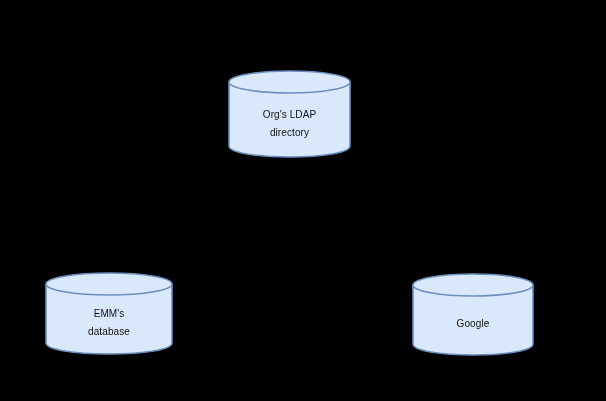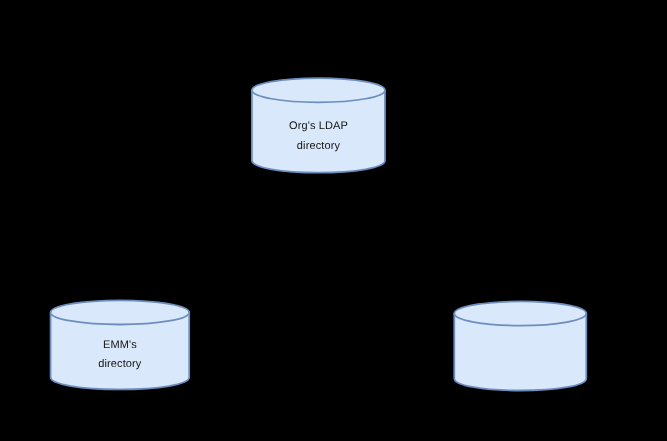--- a/index.html
+++ b/index.html
@@ -58,23 +58,24 @@
     <div class="node-label" style="top:36px;">Org's LDAP
 directory</div>
   </div>
 
   <div class="node" id="node-emm" style="left:45px; top:272px; width:128px; height:83px;">
     <svg width="128" height="83" viewBox="0 0 128 83">
       <path d="M 1 12 L 1 71 C 1 77.6 29.2 82 64 82 C 98.8 82 127 77.6 127 71 L 127 12" fill="#dae8fc" stroke="#6c8ebf" stroke-width="1.6" stroke-linejoin="round"></path>
       <ellipse cx="64" cy="12" rx="63" ry="11" fill="#dae8fc" stroke="#6c8ebf" stroke-width="1.6"></ellipse>
     </svg>
     <div class="node-label" style="top:33px;">EMM's
-directory</div>
+database</div>
   </div>
 
   <div class="node" id="node-google" style="left:412px; top:273px; width:122px; height:83px;">
     <svg width="122" height="83" viewBox="0 0 122 83">
       <path d="M 1 12 L 1 71 C 1 77.6 28.4 82 61 82 C 93.6 82 121 77.6 121 71 L 121 12" fill="#dae8fc" stroke="#6c8ebf" stroke-width="1.6" stroke-linejoin="round"></path>
       <ellipse cx="61" cy="12" rx="60" ry="11" fill="#dae8fc" stroke="#6c8ebf" stroke-width="1.6"></ellipse>
     </svg>
+    <div class="node-label" style="top:42px;">Google</div>
   </div>
 
 </div>
 
 </body></html>

